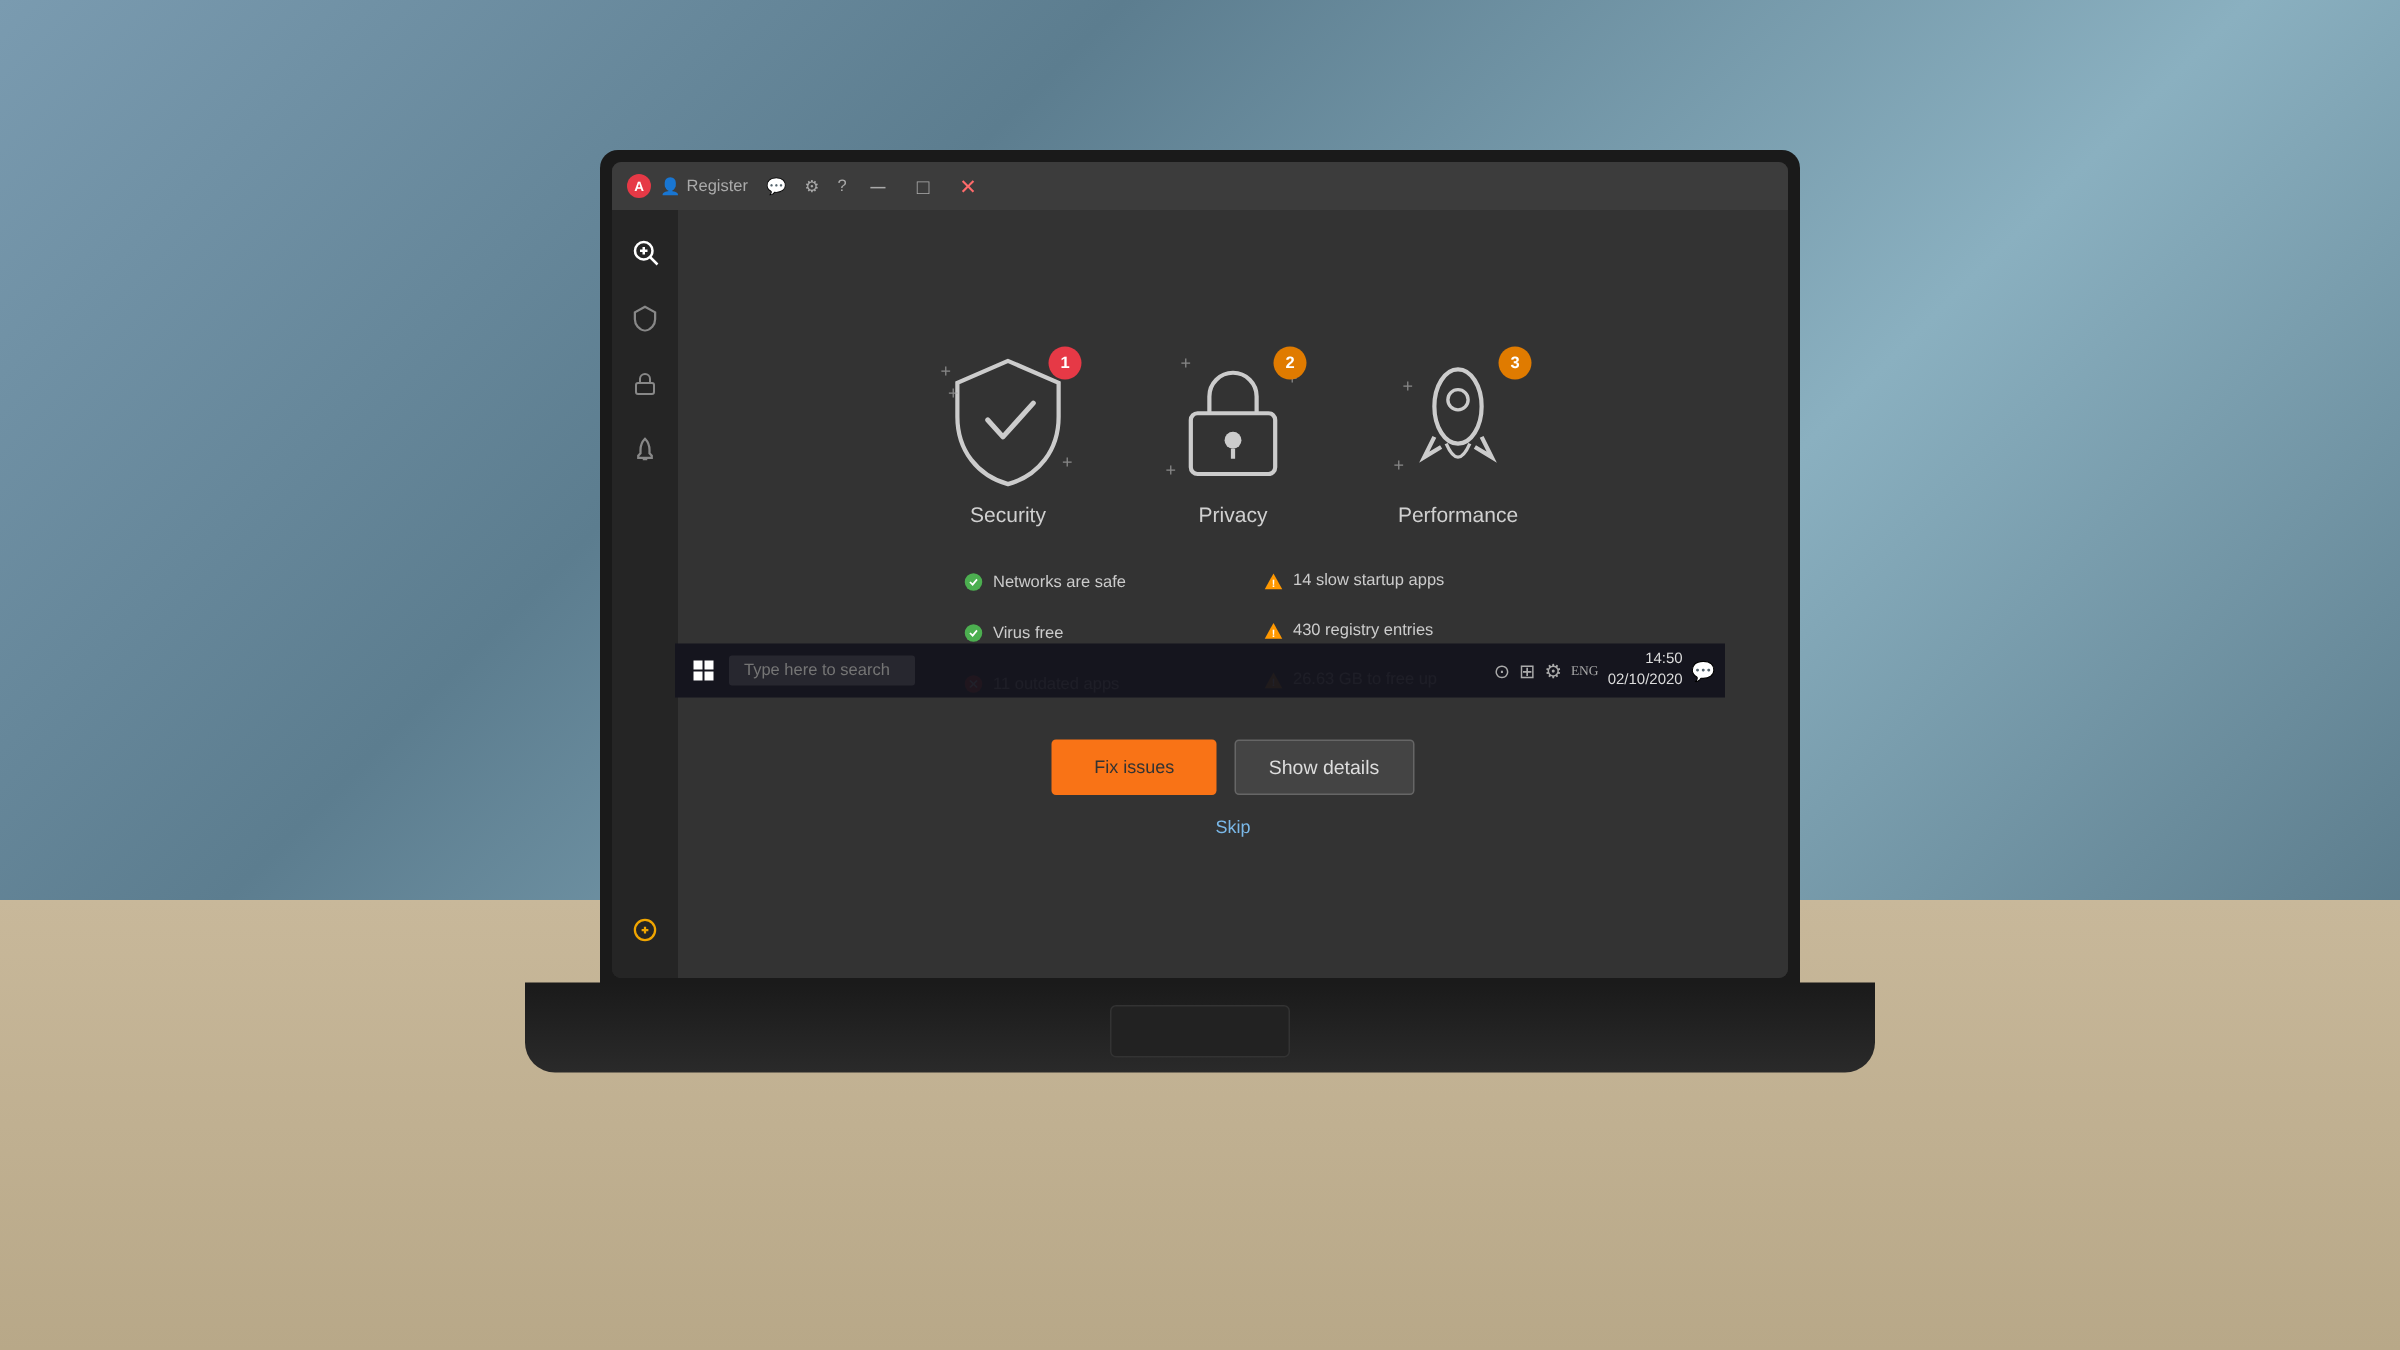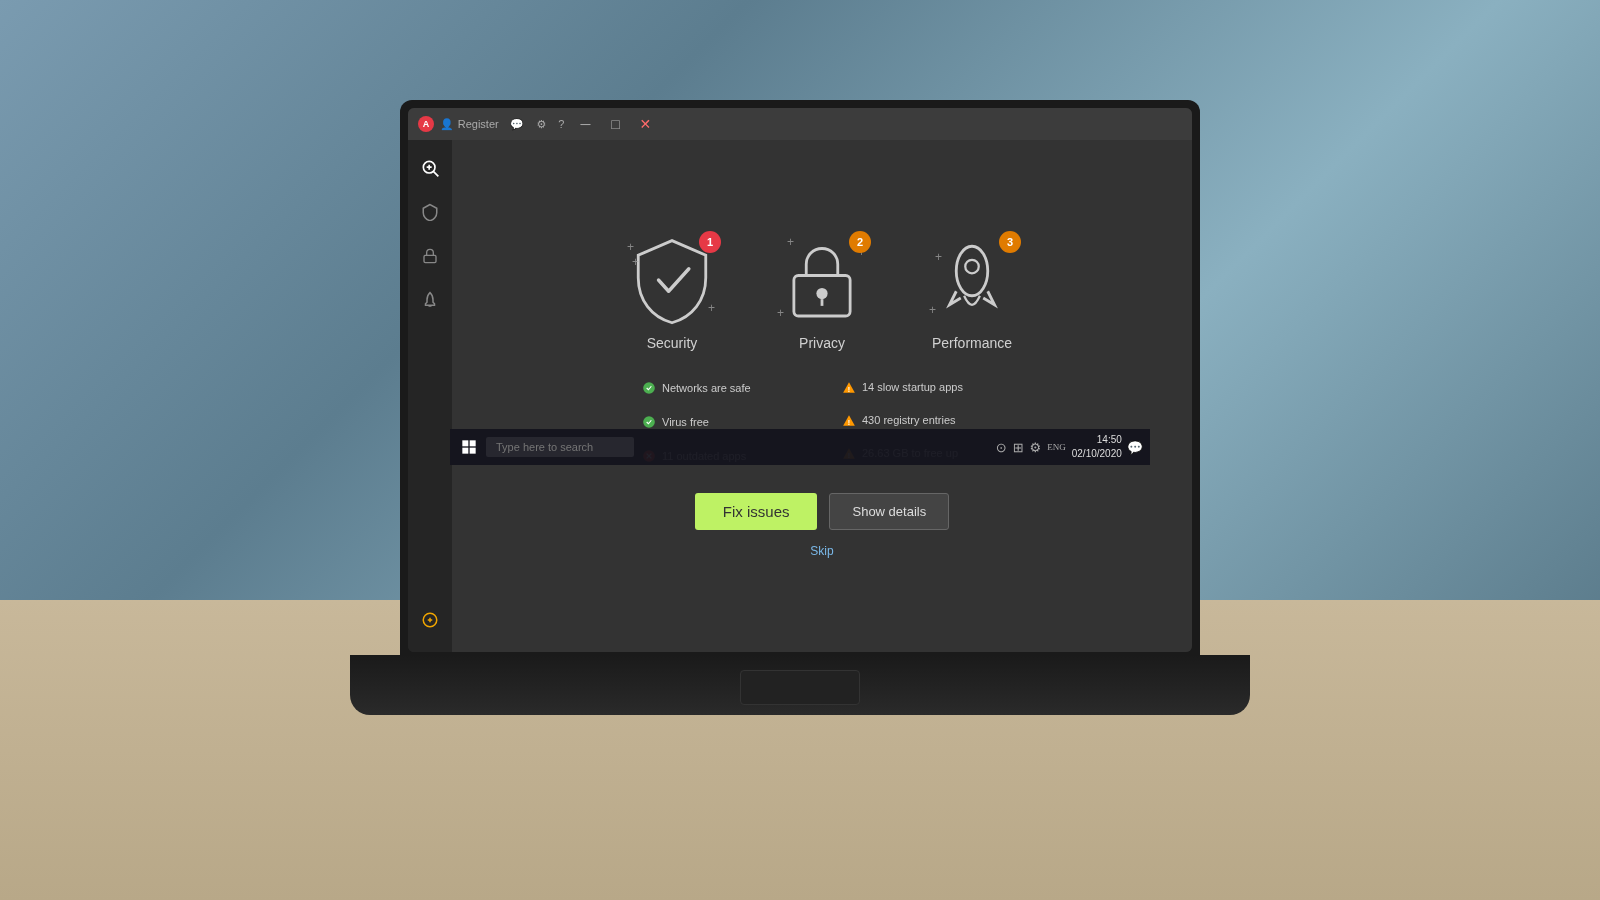--- a/index.html
+++ b/index.html
@@ -248,25 +248,25 @@
     }
 
     
     .buttons-row {
       display: flex;
       gap: 12px;
       margin-bottom: 14px;
     }
 
     .btn-fix {
-      background: #bef264;
+      background: #f97316;
       color: #333;
       border: none;
       padding: 10px 28px;
-      font-size: 15px;
+      font-size: 12px;
       font-weight: 500;
       border-radius: 3px;
       cursor: pointer;
     }
 
     .btn-details {
       background: #444;
       color: #ddd;
       border: 1px solid #666;
       padding: 10px 22px;
@@ -307,21 +307,21 @@
       font-size: 16px;
     }
 
     .taskbar-search {
       background: rgba(255,255,255,0.08);
       border: none;
       border-radius: 2px;
       color: #aaa;
       font-size: 11px;
       padding: 4px 10px;
-      width: 148px;
+      width: 124px;
       outline: none;
     }
 
     .taskbar-spacer { flex: 1; }
 
     .taskbar-icons {
       display: flex;
       align-items: center;
       gap: 6px;
       color: #aaa;

